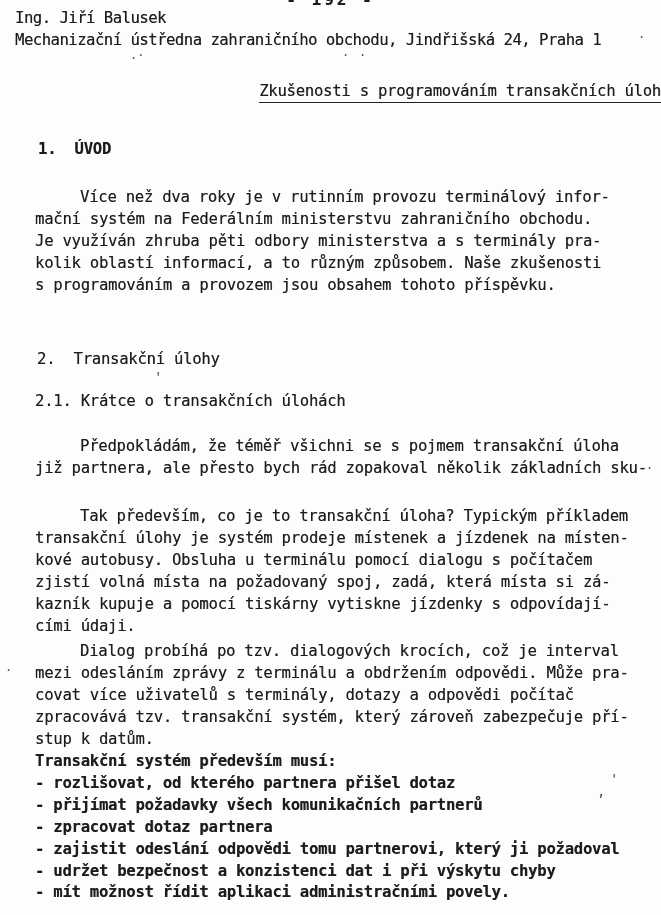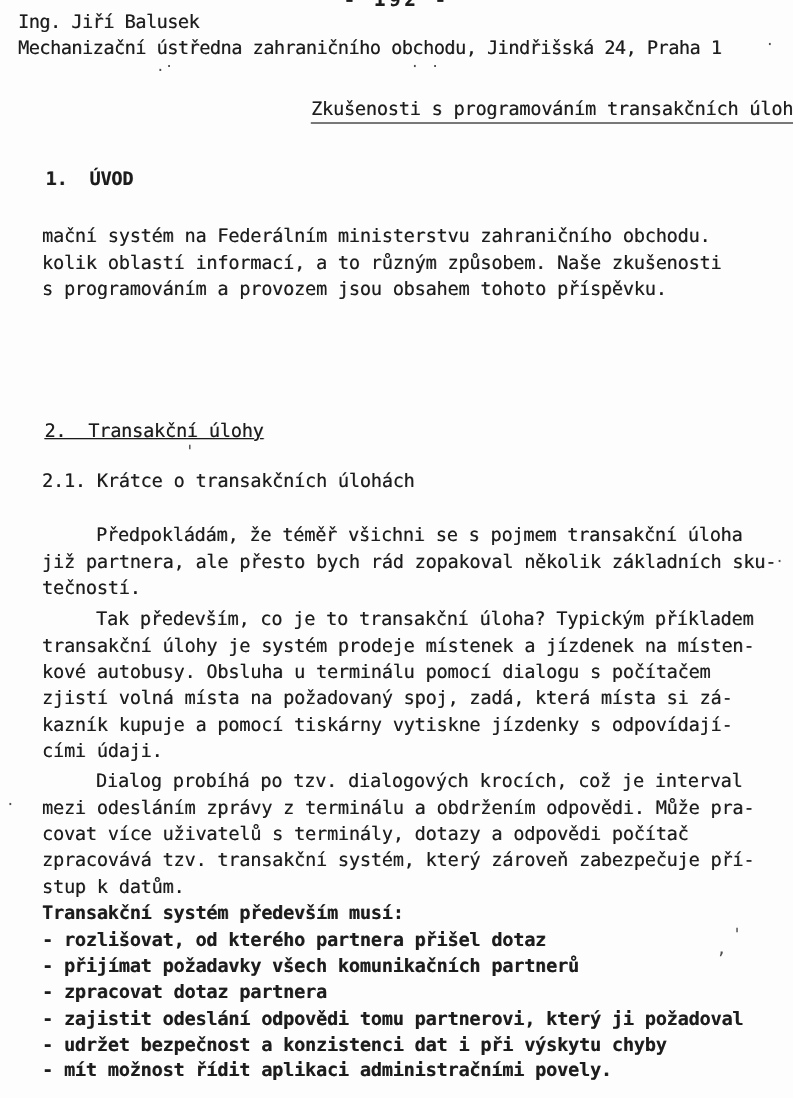--- a/index.html
+++ b/index.html
@@ -28,21 +28,21 @@
   }
   .title-row{
     position:absolute;top:82px;left:0;right:0;text-align:right;
   }
   .title-row span{
     display:inline-block;
     border-bottom:1.6px solid #222;
     padding-bottom:2px;
   }
   .h1{position:absolute;top:140px;left:38px;font-weight:bold;}
-  .h2{position:absolute;top:350px;left:37px;text-decoration:underline;}
+  .h2{position:absolute;top:350px;left:37px;}
   .h21{position:absolute;top:392px;left:35px;}
   .para{position:absolute;left:35px;line-height:21.9px;}
   .p1{top:187px;}
   .p2{top:436px;}
   .p3{top:506px;}
   .p4{top:641px;}
   .reqs{top:751px;font-weight:bold;}
   .indent{text-indent:45px;}
   .noise{
     position:absolute;
@@ -71,32 +71,33 @@
     <div class="line">Mechanizační ústředna zahraničního obchodu, Jindřišská 24, Praha 1</div>
   </div>
 
   <div class="title-row">
     <span>Zkušenosti s programováním transakčních úloh</span>
   </div>
 
   <div class="h1 line">1.  ÚVOD</div>
 
   <div class="para p1">
+    <div class="line indent">Více než dva roky je v rutinním provozu terminálový infor-</div>
     <div class="line">mační systém na Federálním ministerstvu zahraničního obchodu.</div>
+    <div class="line">Je využíván zhruba pěti odbory ministerstva a s terminály pra-</div>
     <div class="line">kolik oblastí informací, a to různým způsobem. Naše zkušenosti</div>
     <div class="line">s programováním a provozem jsou obsahem tohoto příspěvku.</div>
   </div>
 
   <div class="h2 line">2.  Transakční úlohy</div>
   <div class="h21 line">2.1. Krátce o transakčních úlohách</div>
 
   <div class="para p2">
     <div class="line indent">Předpokládám, že téměř všichni se s pojmem transakční úloha</div>
     <div class="line">již partnera, ale přesto bych rád zopakoval několik základních sku-</div>
-    <div class="line">tečností.</div>
   </div>
 
   <div class="para p4">
     <div class="line indent">Dialog probíhá po tzv. dialogových krocích, což je interval</div>
     <div class="line">mezi odesláním zprávy z terminálu a obdržením odpovědi. Může pra-</div>
     <div class="line">covat více uživatelů s terminály, dotazy a odpovědi počítač</div>
     <div class="line">zpracovává tzv. transakční systém, který zároveň zabezpečuje pří-</div>
     <div class="line">stup k datům.</div>
   </div>
 

